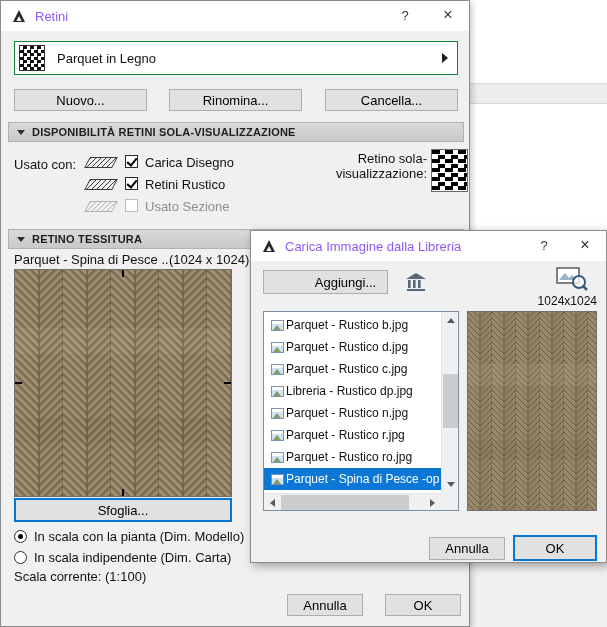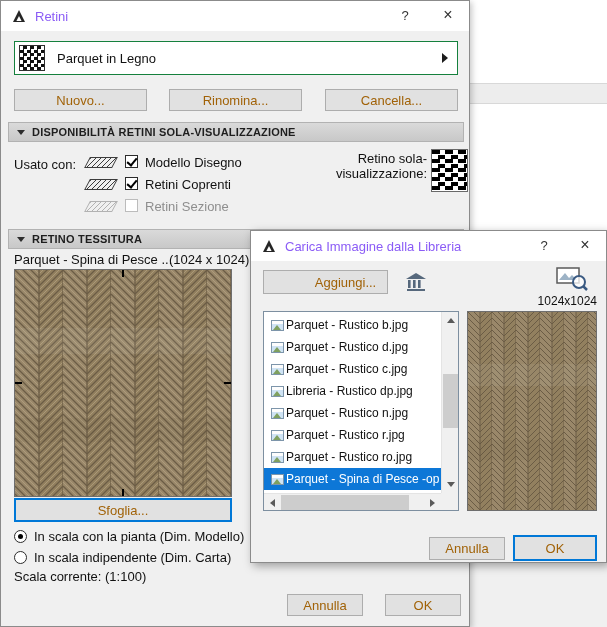--- a/index.html
+++ b/index.html
@@ -30,21 +30,21 @@
   .selector { left:13px; top:40px; width:444px; height:34px; background:#fff; border:1px solid #15803d; }
   .sel-thumb { left:4px; top:3px; width:26px; height:26px; border:1px solid #2f2f2f; background-color:#fff;
     background-image: conic-gradient(#111 0 25%, transparent 0 50%, #111 0 75%, transparent 0);
     background-size:7px 7px; }
   .sel-label { left:42px; top:9px; }
   .tri-right { width:0; height:0; border-left:6px solid #1c1c1c; border-top:5px solid transparent; border-bottom:5px solid transparent; }
   .sel-arrow { right:9px; top:11px; }
 
   
   .btn { background:#e1e1e1; border:1px solid #adadad; display:flex; align-items:center; justify-content:center;
-         font-size:13px; color:#a16207; cursor:default; }
+         font-size:13px; color:#000000; cursor:default; }
   .btn.focused { border:2px solid #0078d7; }
   .btn-new { left:13px;  top:88px; width:133px; height:22px; }
   .btn-ren { left:168px; top:88px; width:133px; height:22px; }
   .btn-del { left:324px; top:88px; width:133px; height:22px; }
 
   
   .sechdr { background:linear-gradient(#dadada,#c8c8c8); border:1px solid #b2b2b2; display:flex; align-items:center;
             gap:7px; padding-left:8px; font-size:11px; font-weight:bold; color:#1e1e1e; letter-spacing:.2px; }
   .sec1 { left:7px; top:121px; width:456px; height:20px; }
   .sec2 { left:7px; top:228px; width:456px; height:20px; }
@@ -161,23 +161,23 @@
     <div class="abs usato">Usato con:</div>
 
     <div class="abs hatch hatch1"></div>
     <div class="abs hatch hatch2"></div>
     <div class="abs hatch hatch3"></div>
 
     <div class="abs cb checked cb1"></div>
     <div class="abs cb checked cb2"></div>
     <div class="abs cb disabled cb3"></div>
 
-    <div class="abs cbl cbl1">Modello Disegno</div>
-    <div class="abs cbl cbl2">Retini Coprenti</div>
-    <div class="abs cbl cbl3">Retini Sezione</div>
+    <div class="abs cbl cbl1">Carica Disegno</div>
+    <div class="abs cbl cbl2">Retini Rustico</div>
+    <div class="abs cbl cbl3">Usato Sezione</div>
 
     <div class="abs ov-label">
       <div>Retino sola-</div>
       <div>visualizzazione:</div>
     </div>
 
     <div class="abs ov-preview">
       <svg width="35" height="41">
         <defs>
           <pattern id="dashpat" width="13" height="9" patternUnits="userSpaceOnUse">

